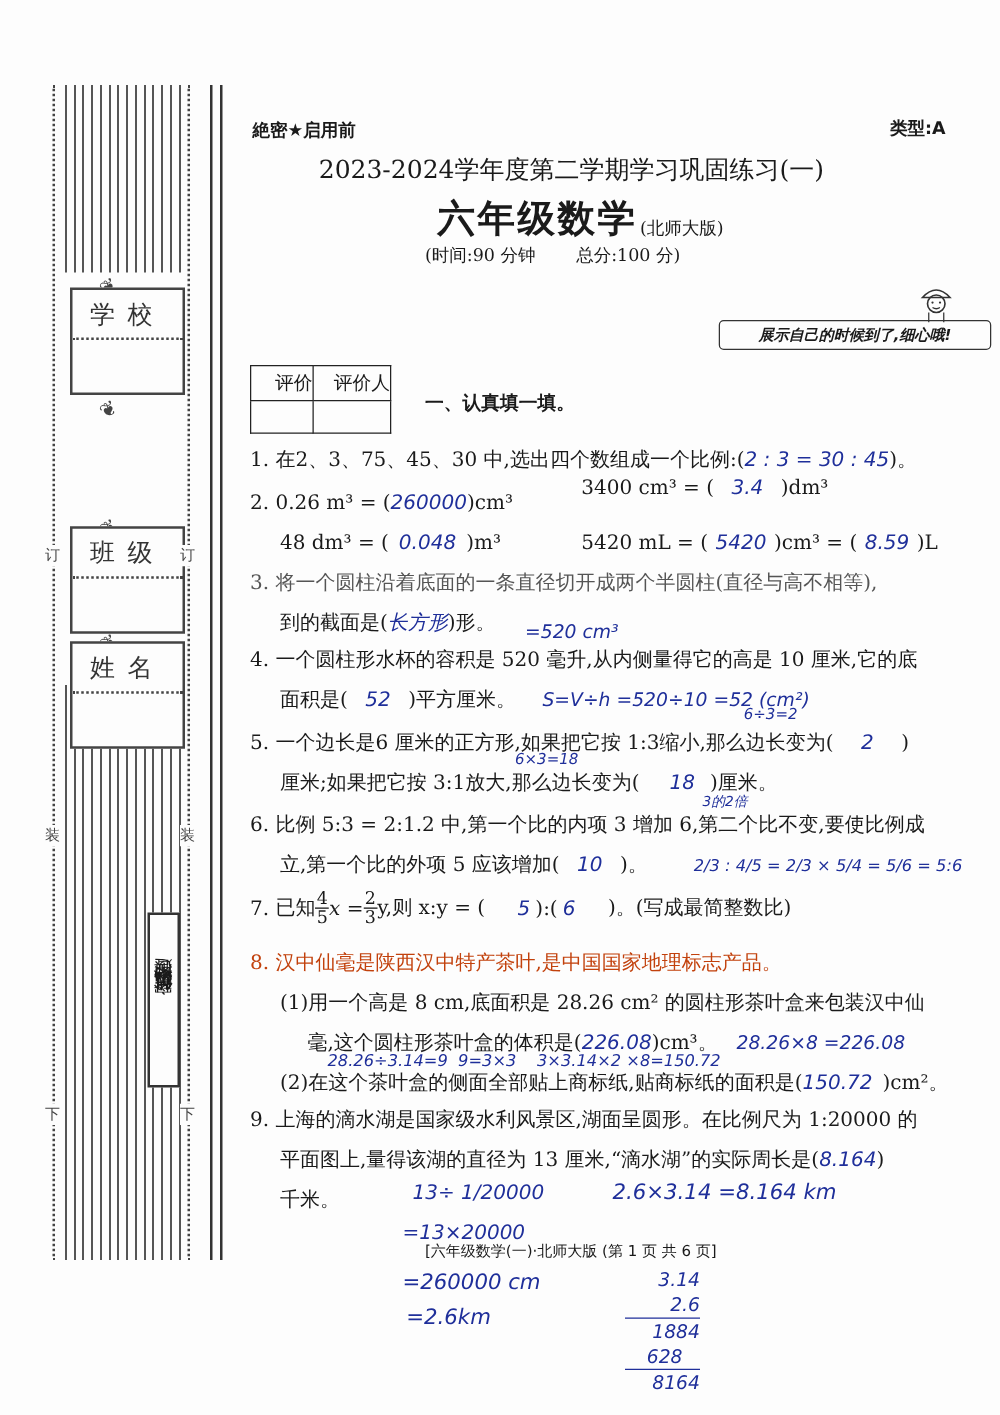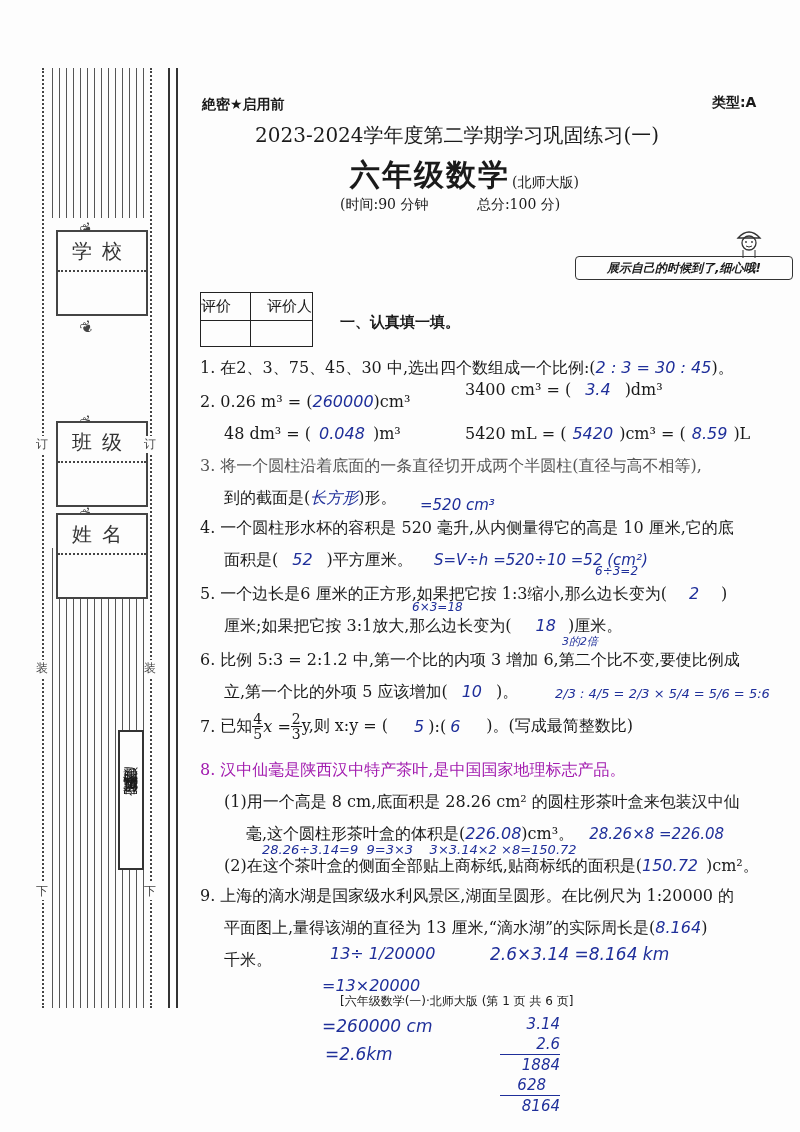--- a/index.html
+++ b/index.html
@@ -66,39 +66,39 @@
 
 <div class="abs" style="left:202px;top:96px;font-size:14px;font-weight:bold;font-family:'DejaVu Sans',sans-serif">絶密★启用前</div>
 <div class="abs" style="left:712px;top:94px;font-size:14px;font-weight:bold;font-family:'DejaVu Sans',sans-serif">类型:A</div>
 <div class="abs" style="left:255px;top:122px;font-size:20px">2023-2024学年度第二学期学习巩固练习(一)</div>
 <div class="abs" style="left:350px;top:155px;display:flex;align-items:flex-end">
   <span style="font-size:30px;font-weight:bold;font-family:'DejaVu Sans',sans-serif;letter-spacing:2px">六年级数学</span>
   <span style="font-size:14px;margin-left:2px;margin-bottom:4px">(北师大版)</span>
 </div>
 <div class="abs" style="left:340px;top:196px;font-size:14px">
   <span>(时间:90 分钟</span>
-  <span style="margin-left:44px">总分:100 分)</span>
+  <span style="margin-left:28px">总分:100 分)</span>
 </div>
 
 <div class="abs" style="left:735px;top:226px;width:28px;height:30px">
   <svg width="28" height="32" viewBox="0 0 28 32">
       <path d="M3 12 Q14 0 25 12 Z" fill="none" stroke="#333" stroke-width="1.3"></path>
       <circle cx="14" cy="17" r="7" fill="none" stroke="#333" stroke-width="1.3"></circle>
       <circle cx="11" cy="16" r="0.9" fill="#333"></circle>
       <circle cx="17" cy="16" r="0.9" fill="#333"></circle>
       <path d="M11 20 Q14 22 17 20" fill="none" stroke="#333"></path>
       <path d="M8 24 L8 32 M20 24 L20 32" stroke="#333"></path>
     </svg>
 </div>
 <div class="abs" style="left:575px;top:256px;width:218px;height:24px;border:1.5px solid #333;border-radius:4px;font-size:12px;font-style:italic;display:flex;align-items:center;justify-content:center;font-family:'DejaVu Sans',sans-serif;font-weight:bold">展示自己的时候到了,细心哦!</div>
 
 <table class="abs" style="left:200px;top:292px;border-collapse:collapse;font-size:15px">
   <tbody>
       <tr>
-    <td style="border:1.5px solid #222;width:50px;height:28px;text-align:left">评价</td>
+    <td style="border:1.5px solid #222;width:50px;height:28px;text-align:right">评价</td>
     <td style="border:1.5px solid #222;width:62px;text-align:right">评价人</td>
   </tr>
   <tr>
     <td style="border:1.5px solid #222;height:26px"></td>
     <td style="border:1.5px solid #222"></td>
   </tr>
 </tbody>
   </table>
 <div class="abs" style="left:340px;top:313px;font-size:15px;font-weight:bold;font-family:Liberation Serif, serif">一、认真填一填。</div>
 
@@ -171,21 +171,21 @@
       <span>2</span>
       <span>3</span>
     </span>
   <span>y,则 x:y = (</span>
   <span class="hw" style="padding:0 4px 0 26px">5</span>
   <span>):(</span>
   <span class="hw" style="padding:0 26px 0 4px">6</span>
   <span>)。(写成最简整数比)</span>
 </div>
 
-<div class="line" style="top:760px;color:#a21caf">
+<div class="line" style="top:760px;color:#c2410c">
   <span>8.</span>
   <span>汉中仙毫是陕西汉中特产茶叶,是中国国家地理标志产品。</span>
 </div>
 <div class="line" style="top:792px;left:224px">
   <span>(1)用一个高是 8 cm,底面积是 28.26 cm² 的圆柱形茶叶盒来包装汉中仙</span>
 </div>
 <div class="line" style="top:824px;left:246px">
   <span>毫,这个圆柱形茶叶盒的体积是(</span><span class="hw">226.08</span><span>)cm³。</span>
   <span class="hw" style="margin-left:10px;font-size:15px">28.26×8 =226.08</span>
 </div>

